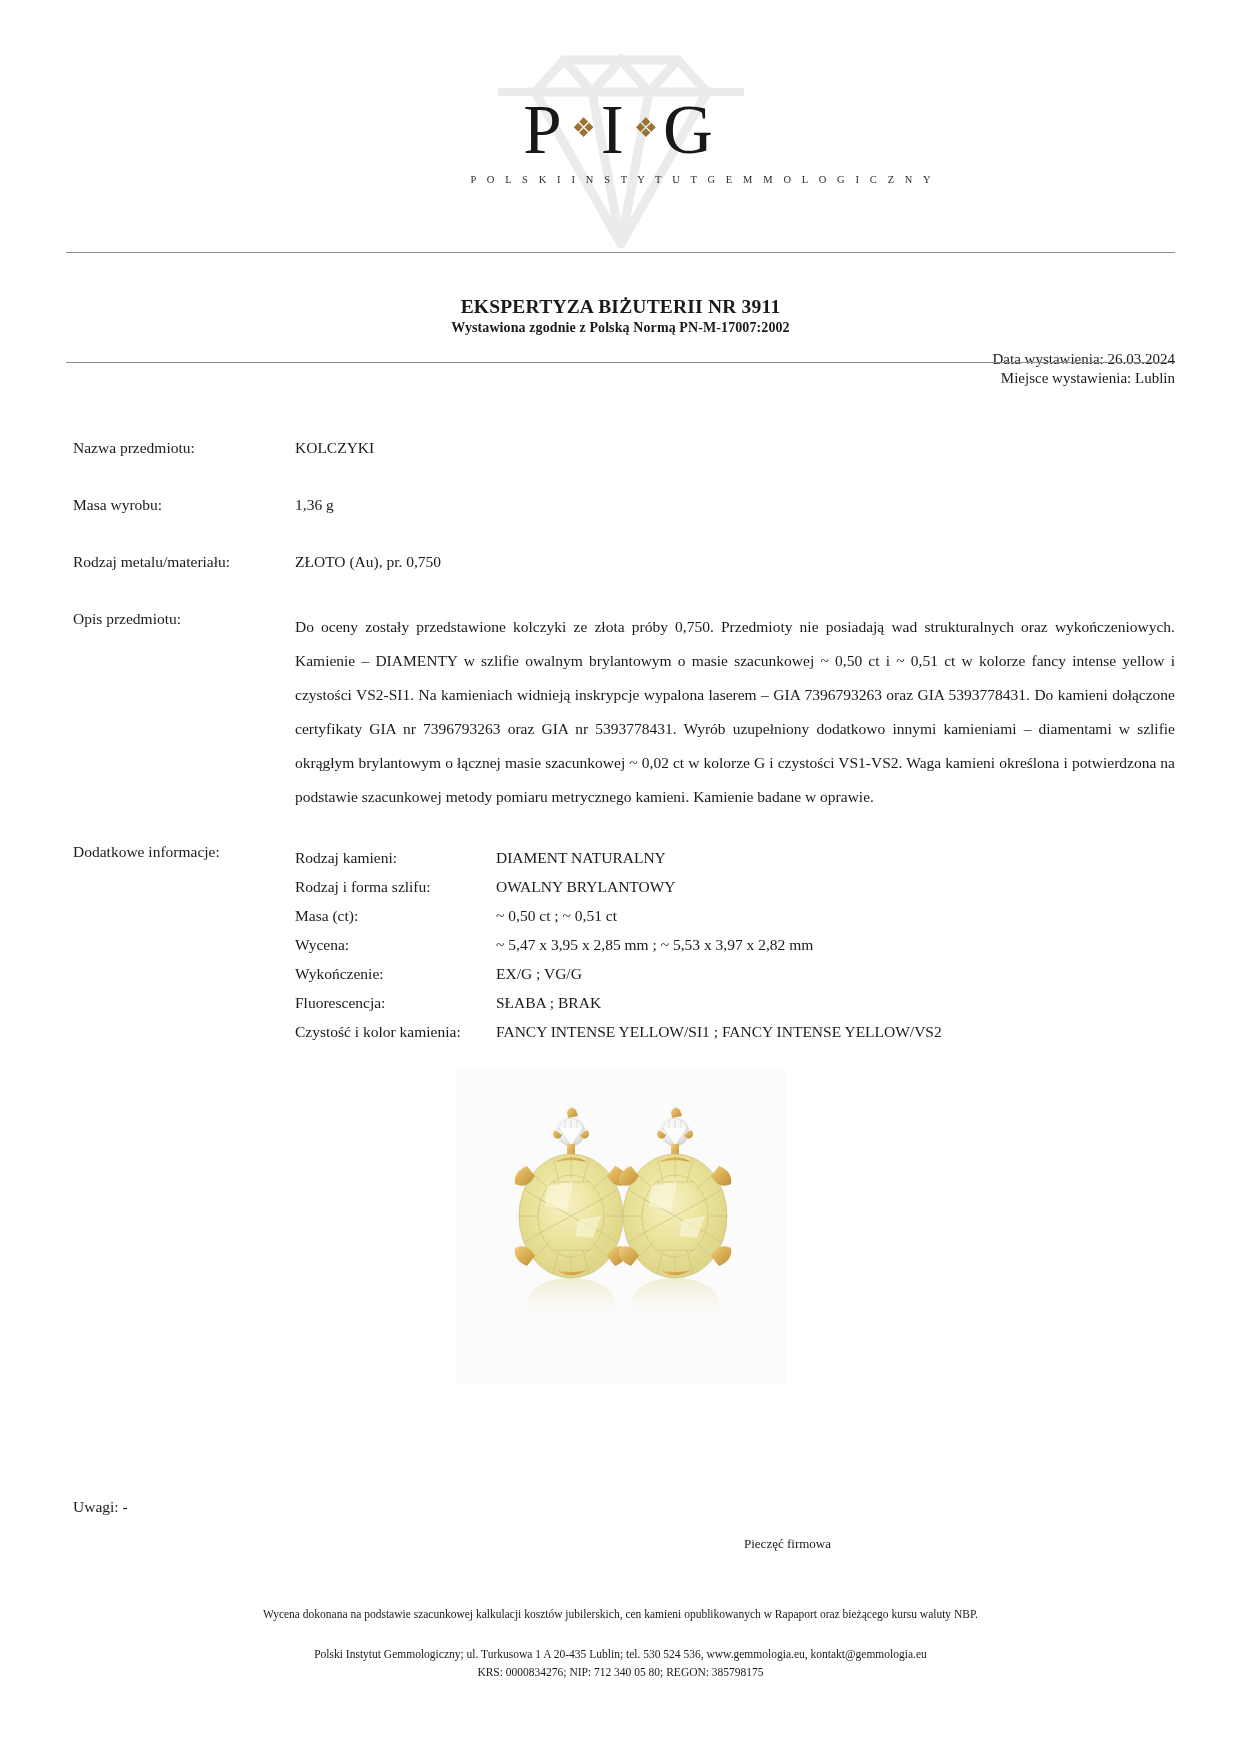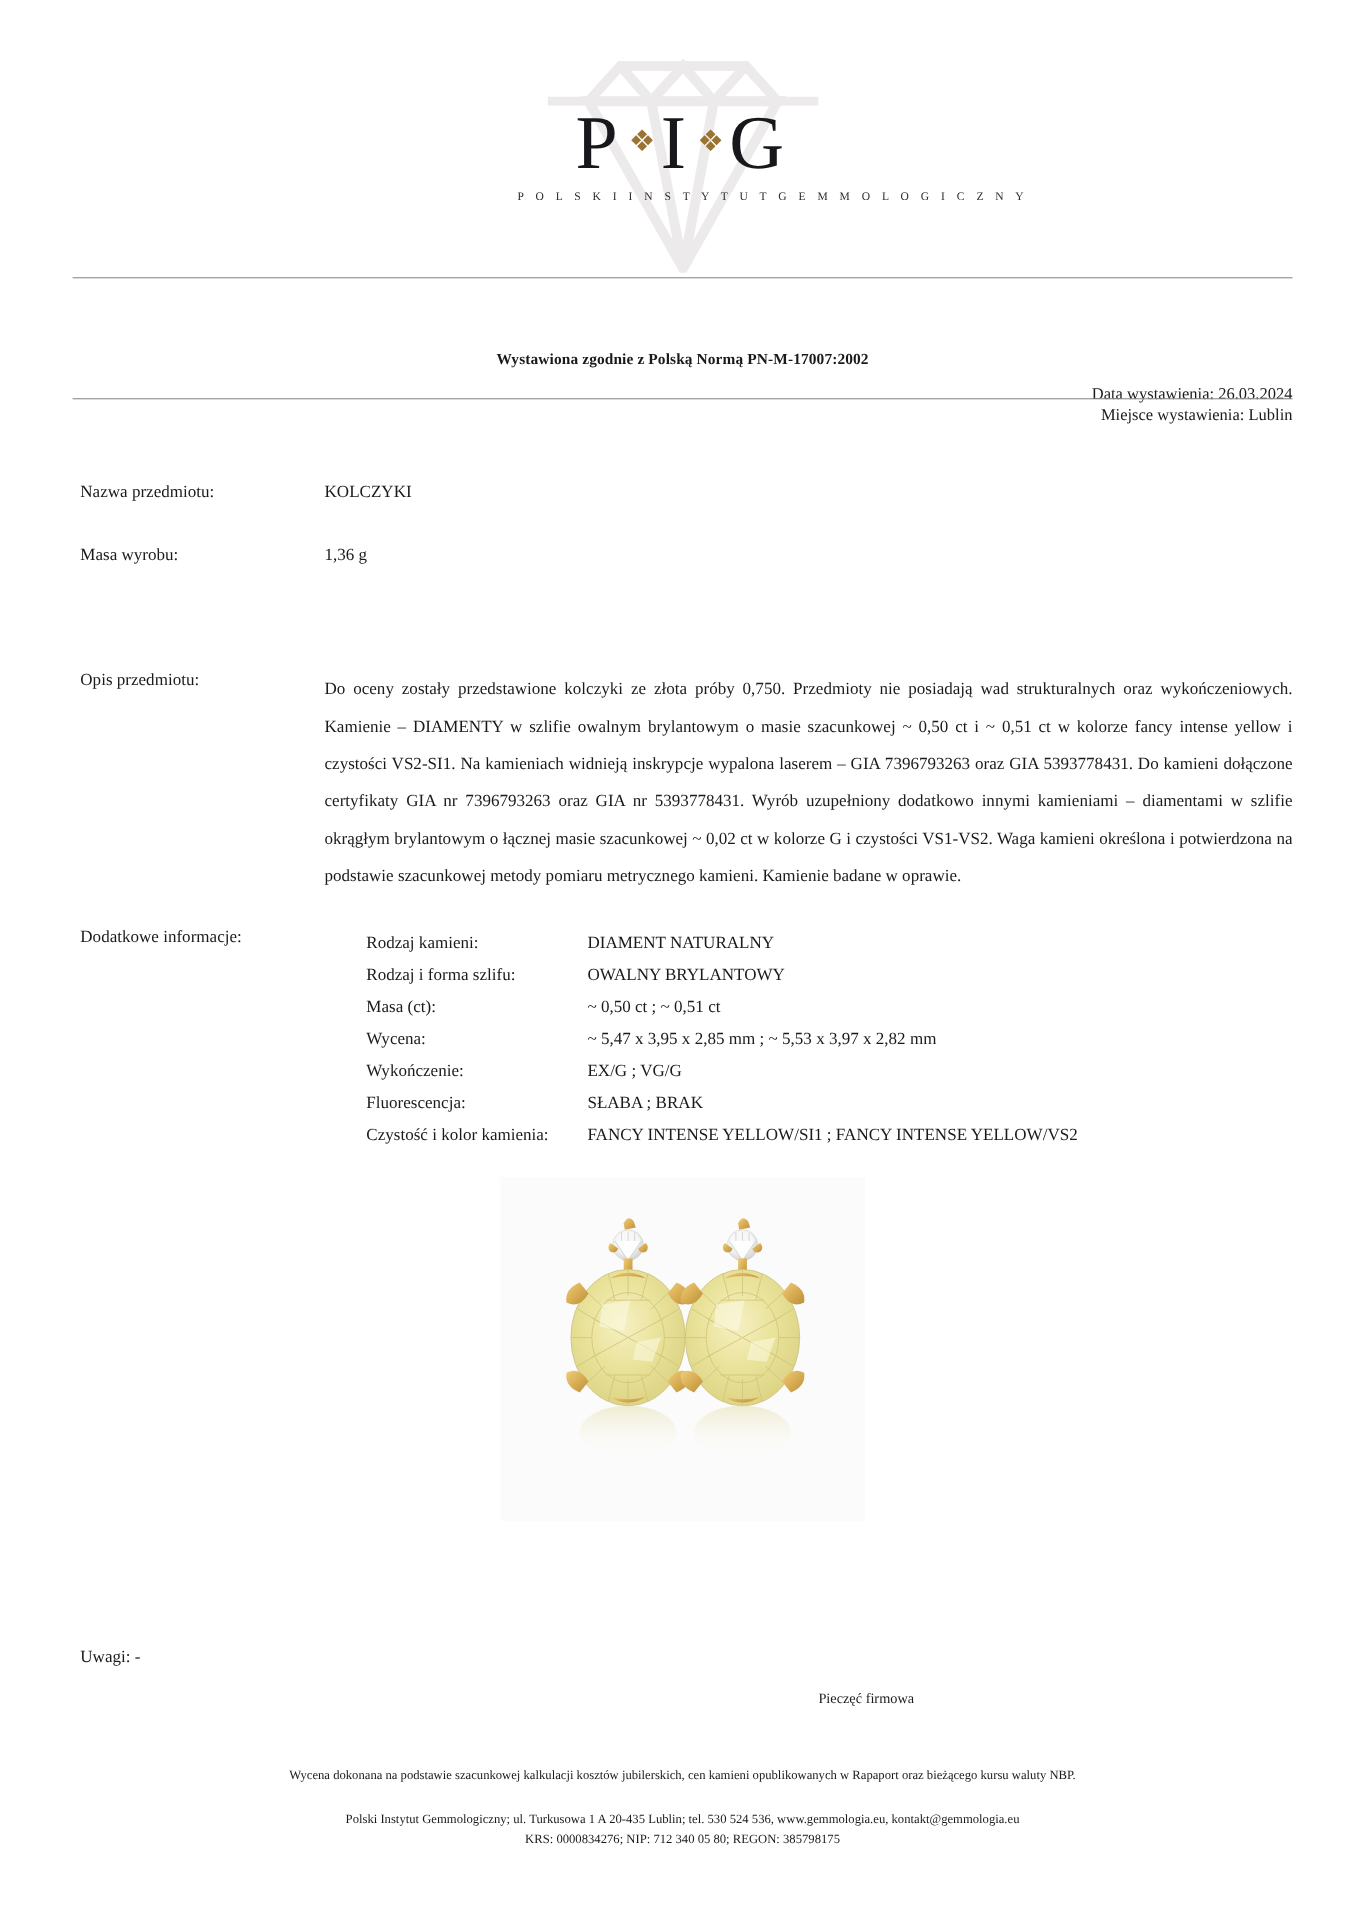--- a/index.html
+++ b/index.html
@@ -171,21 +171,20 @@
     vertical-align: top;
   }
   .ai-row {
     height: 29px;
     line-height: 29px;
     white-space: nowrap;
   }
   .ai-key {
     display: inline-block;
     width: 201px;
-    margin-left: 38px;
   }
   .ai-val {
     display: inline-block;
   }
 
   
   .photo {
     position: absolute;
     left: 455px;
     top: 1070px;
@@ -258,37 +257,41 @@
       </svg>
       <div class="logo-word">
         <span>P</span><span class="dia">❖</span><span>I</span><span class="dia">❖</span><span>G</span>
       </div>
       <div class="logo-sub">P O L S K I   I N S T Y T U T   G E M M O L O G I C Z N Y</div>
     </div>
   </div>
 
   <div class="rule rule-top"></div>
 
+  <div class="doc-title">EKSPERTYZA BIŻUTERII NR 3911</div>
   <div class="doc-subtitle">Wystawiona zgodnie z Polską Normą PN-M-17007:2002</div>
 
   <div class="issue-meta">
     <div>Data wystawienia: 26.03.2024</div>
     <div>Miejsce wystawienia: Lublin</div>
   </div>
 
   <div class="rule rule-mid"></div>
 
   <div class="field f-name">
     <span class="label">Nazwa przedmiotu:</span><span class="value">KOLCZYKI</span>
   </div>
 
   <div class="field f-mass">
     <span class="label">Masa wyrobu:</span><span class="value">1,36 g</span>
   </div>
 
+  <div class="field f-metal">
+    <span class="label">Rodzaj metalu/materiału:</span><span class="value">ZŁOTO (Au), pr. 0,750</span>
+  </div>
 
   <div class="field f-desc">
     <span class="label">Opis przedmiotu:</span><span class="desc-body">Do oceny zostały przedstawione kolczyki ze złota próby 0,750. Przedmioty nie posiadają wad strukturalnych oraz wykończeniowych. Kamienie – DIAMENTY w szlifie owalnym brylantowym o masie szacunkowej ~ 0,50 ct i ~ 0,51 ct w kolorze fancy intense yellow i czystości VS2-SI1. Na kamieniach widnieją inskrypcje wypalona laserem – GIA 7396793263 oraz GIA 5393778431. Do kamieni dołączone certyfikaty GIA nr 7396793263 oraz GIA nr 5393778431. Wyrób uzupełniony dodatkowo innymi kamieniami – diamentami w szlifie okrągłym brylantowym o łącznej masie szacunkowej ~ 0,02 ct w kolorze G i czystości VS1-VS2. Waga kamieni określona i potwierdzona na podstawie szacunkowej metody pomiaru metrycznego kamieni. Kamienie badane w oprawie.</span>
   </div>
 
   <div class="addinfo">
     <span class="ai-head">Dodatkowe informacje:</span><span class="ai-table">
       <div class="ai-row">
         <span class="ai-key">Rodzaj kamieni:</span><span class="ai-val">DIAMENT NATURALNY</span>
       </div>

